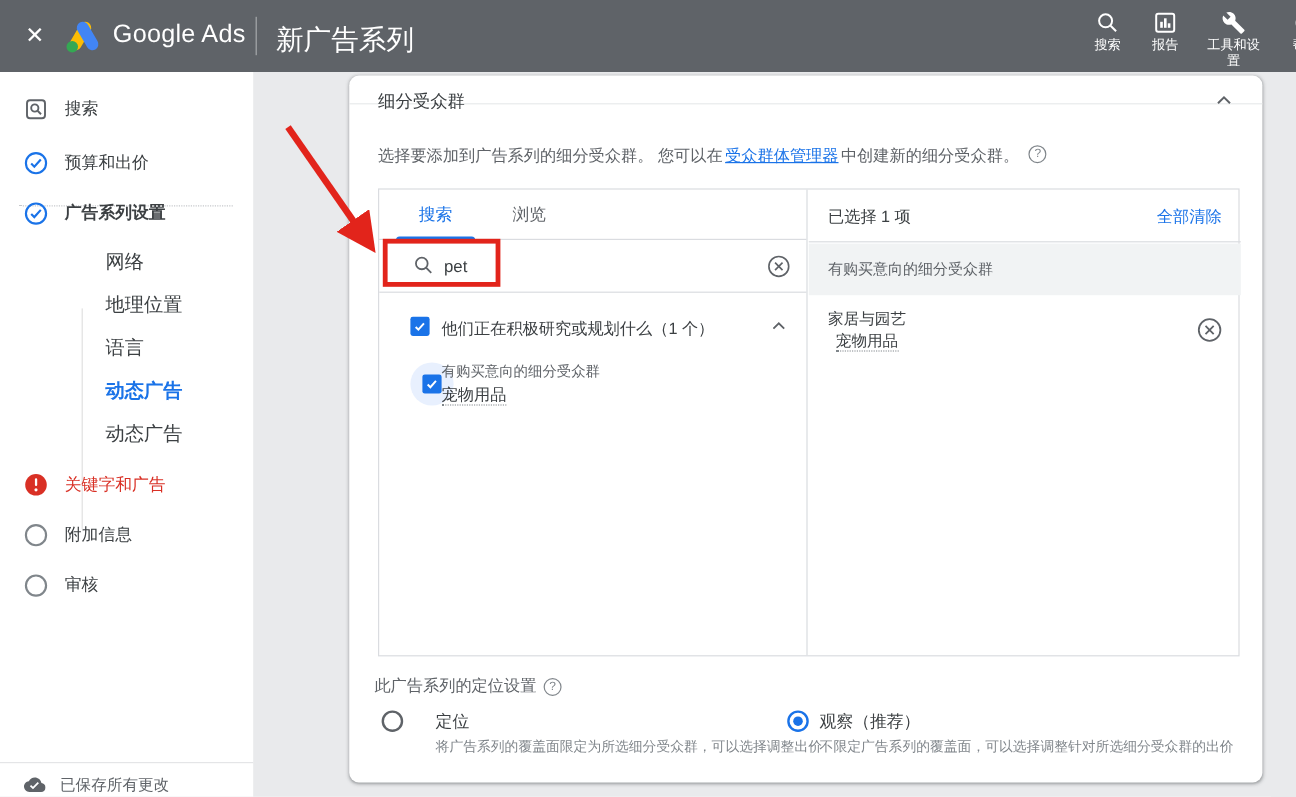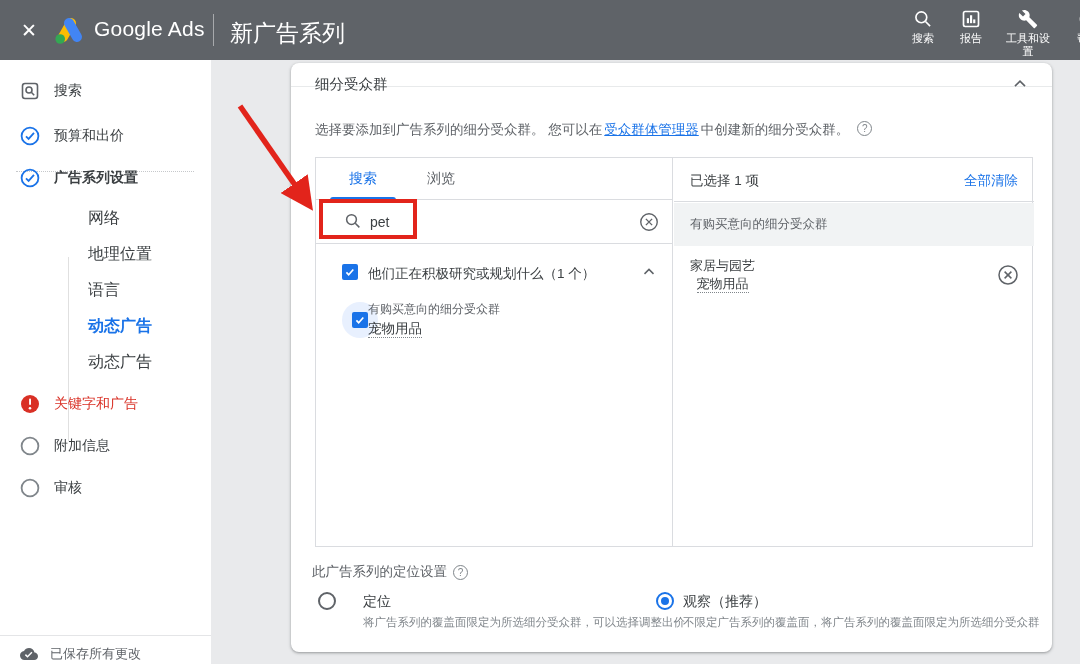--- a/index.html
+++ b/index.html
@@ -330,21 +330,21 @@
     <div class="abs" style="left:45px; top:3px;">
       <span class="opt-label">定位</span>
       <div class="opt-desc">将广告系列的覆盖面限定为所选细分受众群，可以选择调整出价</div>
     </div>
   </div>
 
   <div class="abs" style="left:365px; top:527px;">
     <div class="radio selected" style="position:absolute; left:0; top:2px;"></div>
     <div class="abs" style="left:27px; top:3px;">
       <span class="opt-label">观察（推荐）</span>
-      <div class="opt-desc">不限定广告系列的覆盖面，将广告系列的覆盖面限定为所选细分受众群</div>
+      <div class="opt-desc">不限定广告系列的覆盖面，可以选择调整针对所选细分受众群的出价</div>
     </div>
   </div>
 </div>
 
 <div class="anno-box"></div>
 <svg class="anno-arrow" width="120" height="135" viewBox="0 0 120 135">
   <defs>
     <marker id="ah" markerWidth="6" markerHeight="6" refX="2.5" refY="3" orient="auto">
       <path d="M0,0 L6,3 L0,6 Z" fill="#e2241b"></path>
     </marker>

